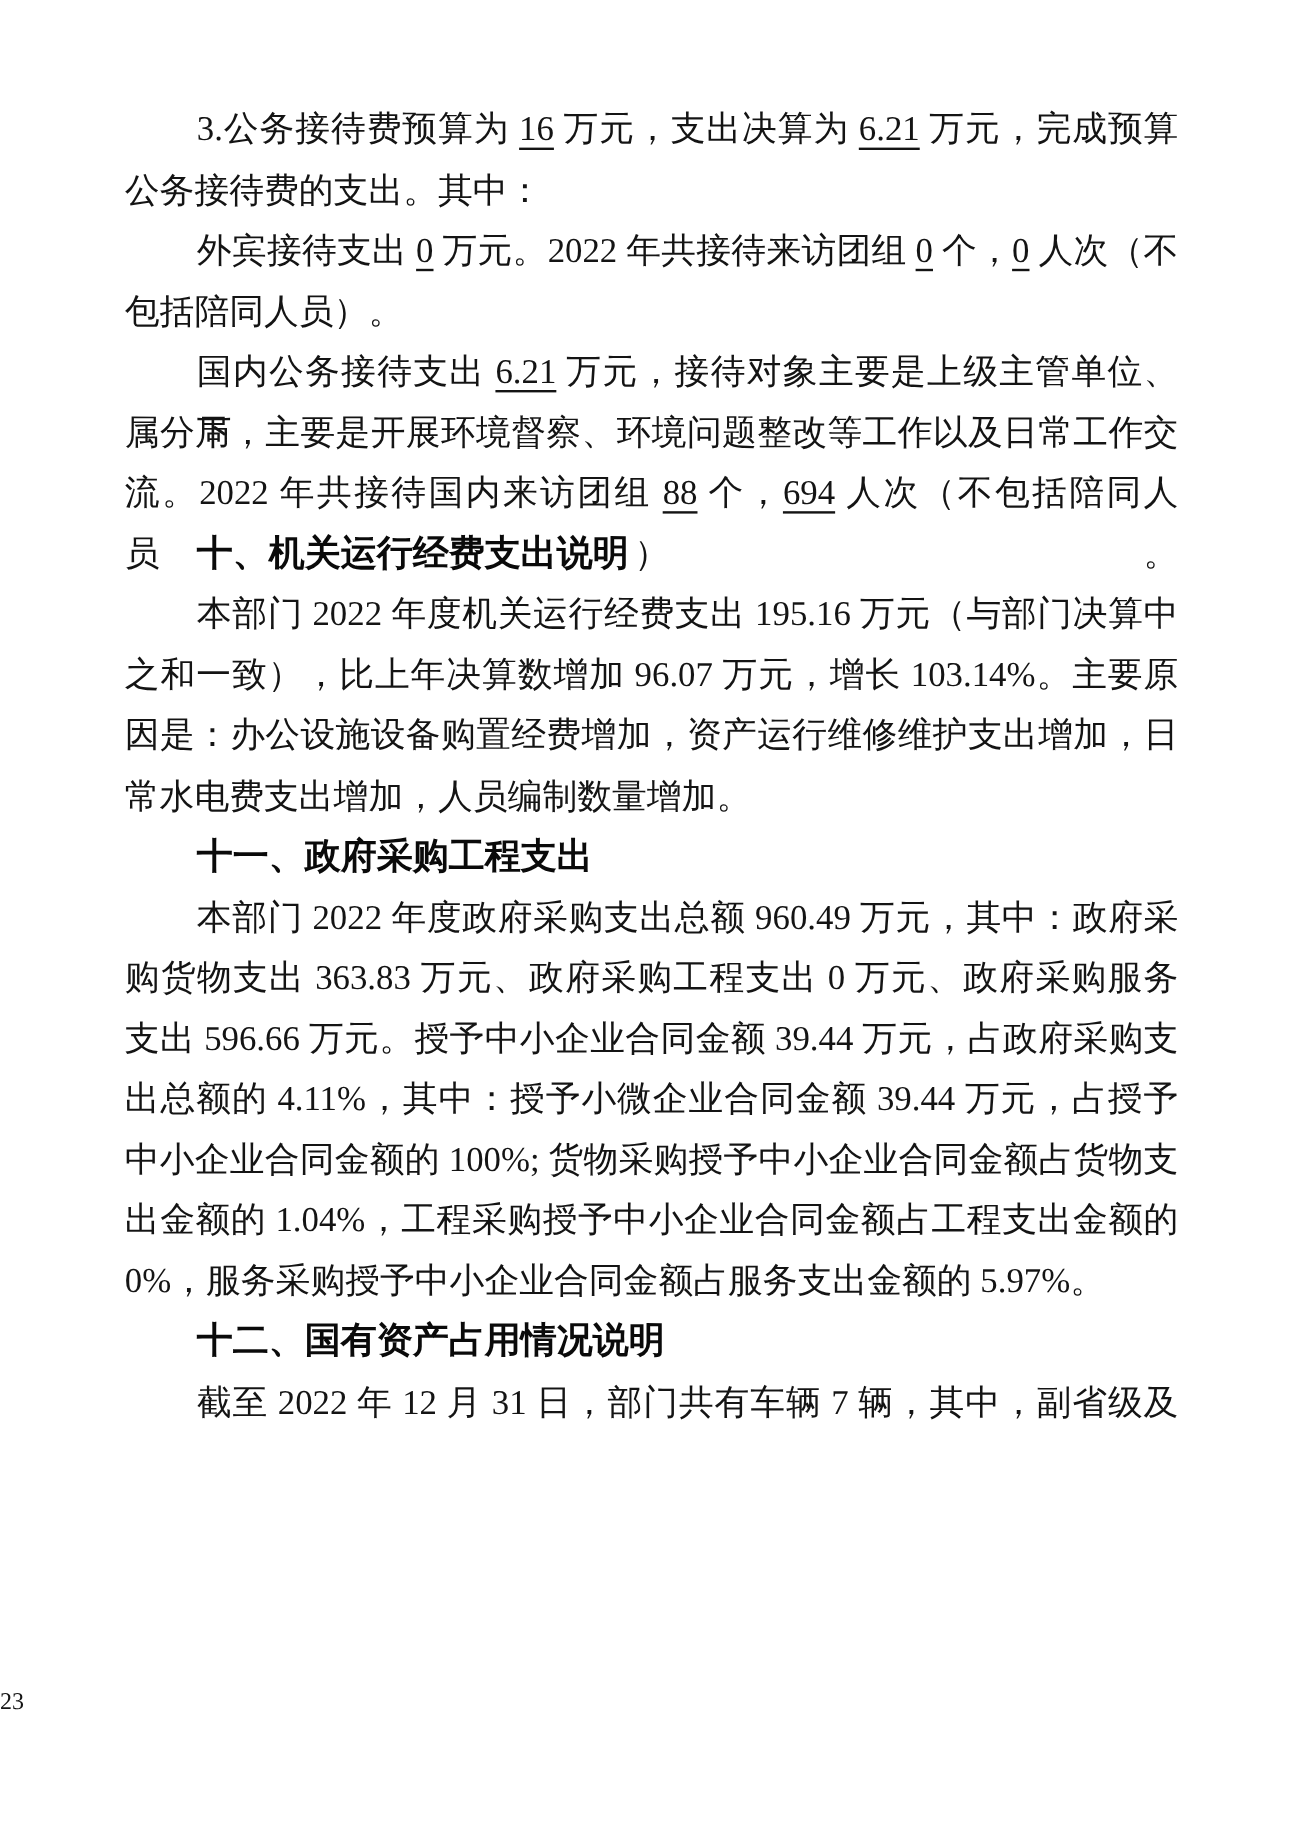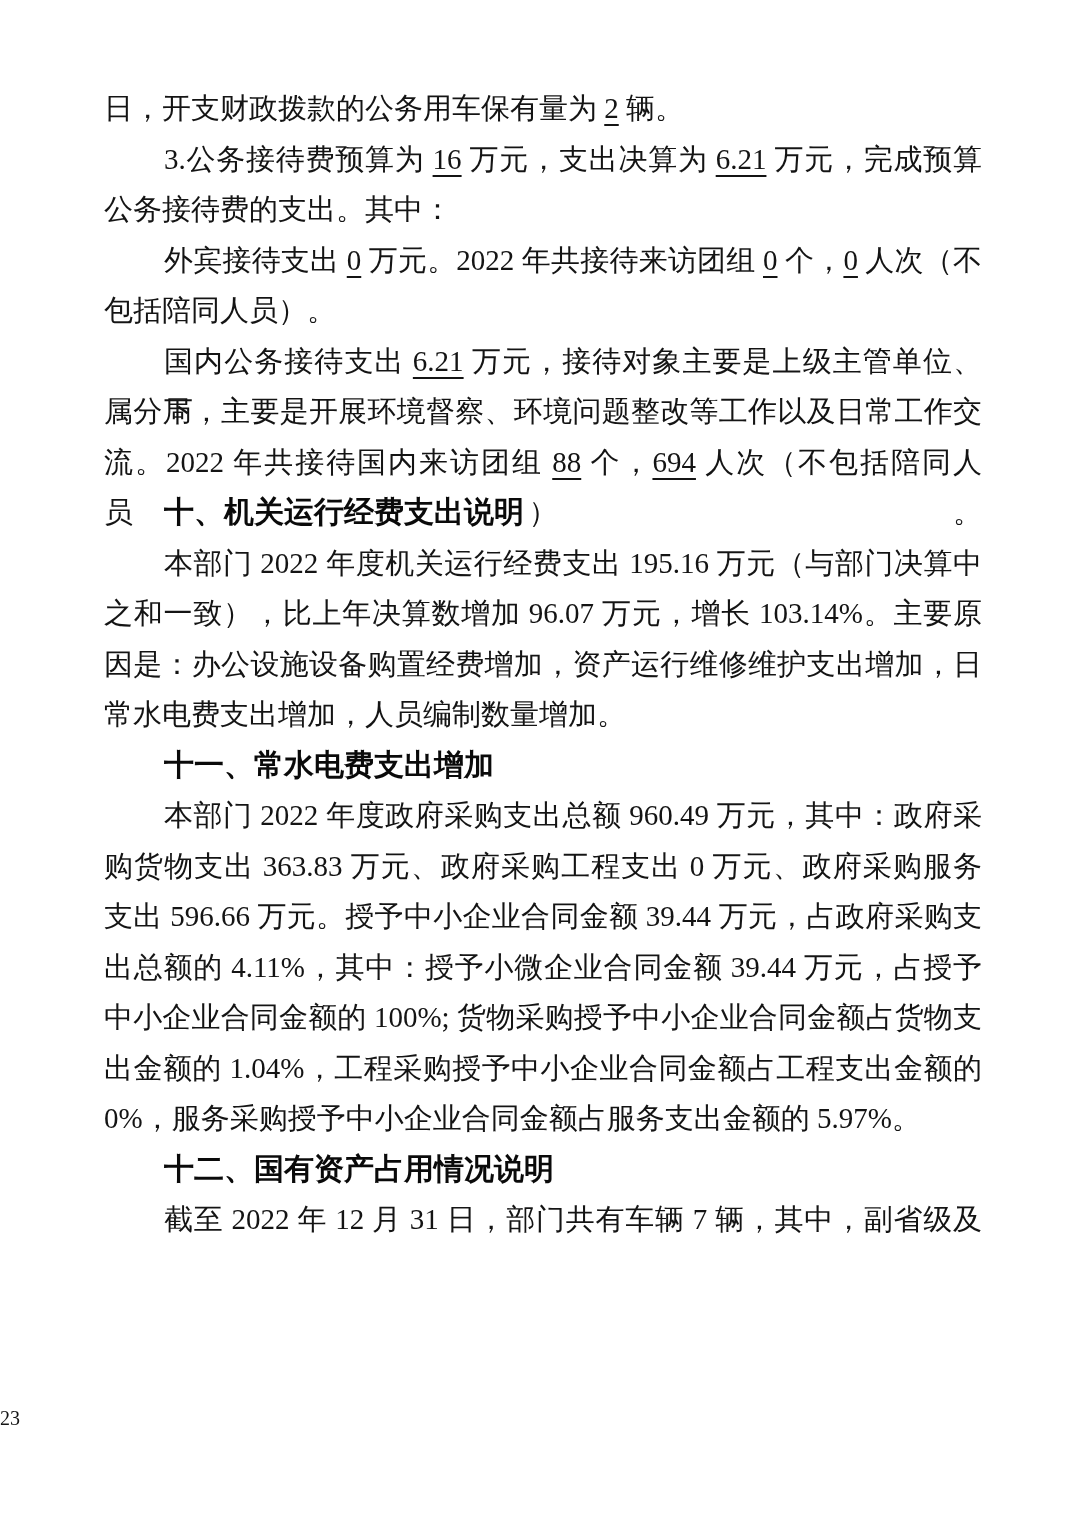--- a/index.html
+++ b/index.html
@@ -63,34 +63,33 @@
     font-size: 20px;
     line-height: 30px;
     color: #141414;
   }
 </style>
 </head>
 <body>
 
 <div class="page">
   <div class="content">
-      <div class="line"><span class="">日，开支财政拨款的公务用车保有量为 </span><span class="u">2</span><span class=""> 辆。</span></div>
       <div class="line indent justify"><span class="">3.公务接待费预算为 </span><span class="u">16</span><span class=""> 万元，支出决算为 </span><span class="u">6.21</span><span class=""> 万元，完成预算</span></div>
       <div class="line"><span class="">公务接待费的支出。其中：</span></div>
       <div class="line indent justify"><span class="">外宾接待支出 </span><span class="u">0</span><span class=""> 万元。2022 年共接待来访团组 </span><span class="u">0</span><span class=""> 个，</span><span class="u">0</span><span class=""> 人次（不</span></div>
       <div class="line"><span class="">包括陪同人员）。</span></div>
       <div class="line indent justify"><span class="">国内公务接待支出 </span><span class="u">6.21</span><span class=""> 万元，接待对象主要是上级主管单位、下</span></div>
       <div class="line justify"><span class="">属分局，主要是开展环境督察、环境问题整改等工作以及日常工作交</span></div>
       <div class="line justify"><span class="">流。2022 年共接待国内来访团组 </span><span class="u">88</span><span class=""> 个，</span><span class="u">694</span><span class=""> 人次（不包括陪同人员）。</span></div>
       <div class="line heading indent"><span class="">十、机关运行经费支出说明</span></div>
       <div class="line indent justify"><span class="">本部门 2022 年度机关运行经费支出 195.16 万元（与部门决算中</span></div>
       <div class="line justify"><span class="">之和一致），比上年决算数增加 96.07 万元，增长 103.14%。主要原</span></div>
       <div class="line justify"><span class="">因是：办公设施设备购置经费增加，资产运行维修维护支出增加，日</span></div>
       <div class="line"><span class="">常水电费支出增加，人员编制数量增加。</span></div>
-      <div class="line heading indent"><span class="">十一、常水电费支出增加</span></div>
+      <div class="line heading indent"><span class="">十一、政府采购工程支出</span></div>
       <div class="line indent justify"><span class="">本部门 2022 年度政府采购支出总额 960.49 万元，其中：政府采</span></div>
       <div class="line justify"><span class="">购货物支出 363.83 万元、政府采购工程支出 0 万元、政府采购服务</span></div>
       <div class="line justify"><span class="">支出 596.66 万元。授予中小企业合同金额 39.44 万元，占政府采购支</span></div>
       <div class="line justify"><span class="">出总额的 4.11%，其中：授予小微企业合同金额 39.44 万元，占授予</span></div>
       <div class="line justify"><span class="">中小企业合同金额的 100%; 货物采购授予中小企业合同金额占货物支</span></div>
       <div class="line justify"><span class="">出金额的 1.04%，工程采购授予中小企业合同金额占工程支出金额的</span></div>
       <div class="line"><span class="">0%，服务采购授予中小企业合同金额占服务支出金额的 5.97%。</span></div>
       <div class="line heading indent"><span class="">十二、国有资产占用情况说明</span></div>
       <div class="line indent justify"><span class="">截至 2022 年 12 月 31 日，部门共有车辆 7 辆，其中，副省级及</span></div>
     </div>

